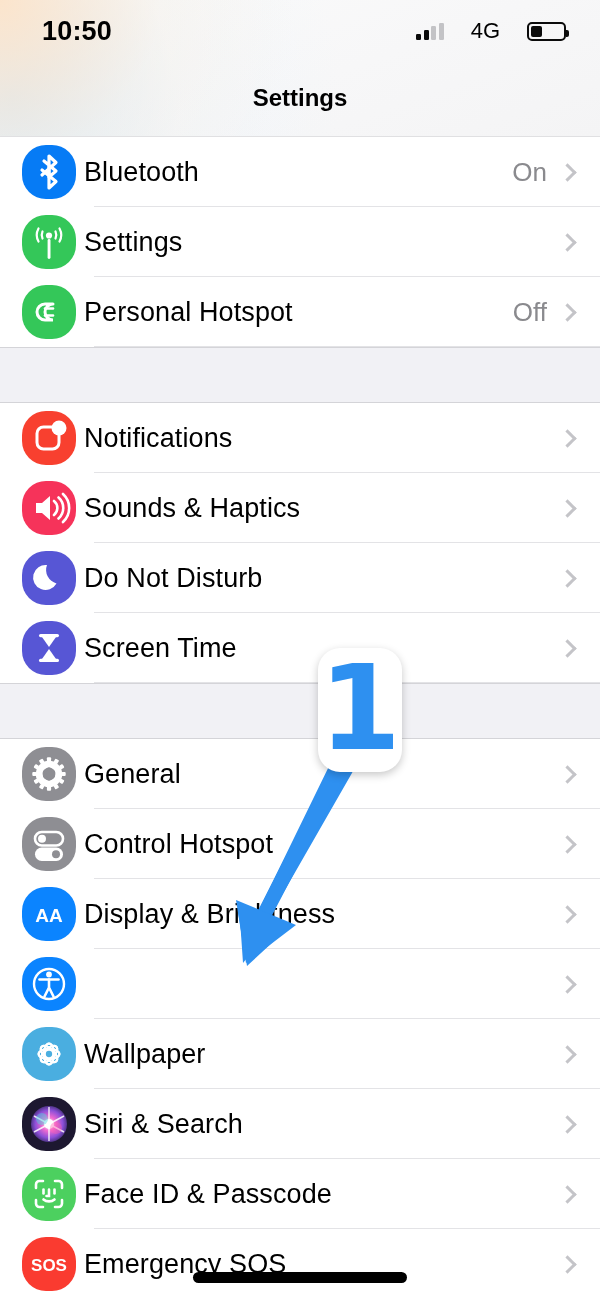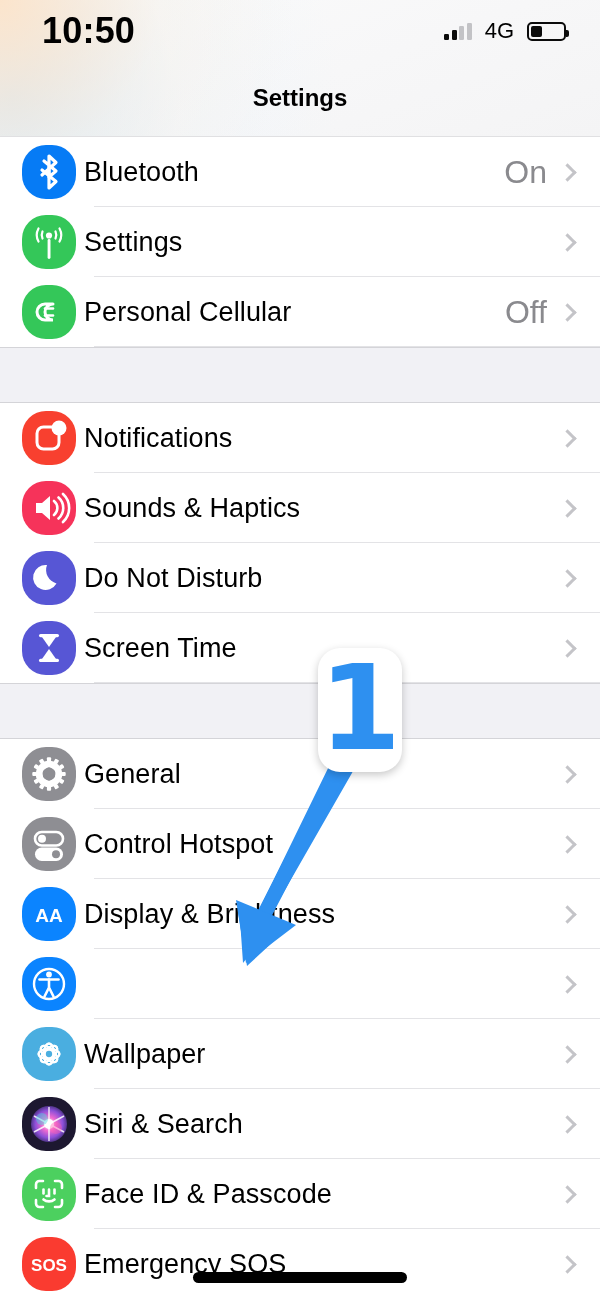--- a/index.html
+++ b/index.html
@@ -24,24 +24,24 @@
       radial-gradient(circle at 2% 72%, rgba(214,233,248,0.95) 0%, rgba(232,243,252,0.35) 28%, rgba(255,255,255,0) 55%),
       linear-gradient(160deg, #fbfbfb 0%, #f7f7f8 55%, #f4f4f5 100%);
     border-bottom: 1px solid #e0e0e2;
   }
   .statusbar {
     position: absolute; top: 0; left: 0; right: 0; height: 62px;
     display: flex; align-items: center; justify-content: space-between;
     padding: 0 34px 0 42px;
   }
   .sb-time {
-    font-size: 36px; font-weight: bold; color: #000;
+    font-size: 27px; font-weight: bold; color: #000;
     letter-spacing: 0.2px; line-height: 1;
   }
-  .sb-right { display: flex; align-items: center; gap: 13px; }
+  .sb-right { display: flex; align-items: center; gap: 27px; }
   .signal { display: flex; align-items: flex-end; gap: 2.5px; height: 17px; }
   .signal i { display: block; width: 5px; border-radius: 1.2px; background: #0b0b0b; }
   .signal i.b1 { height: 6px; }
   .signal i.b2 { height: 10px; }
   .signal i.b3 { height: 14px; background: #c3c3c6; }
   .signal i.b4 { height: 17px; background: #c3c3c6; }
   .sb-net { font-size: 22px; font-weight: 500; color: #000; line-height: 1; }
   .batt {
     position: relative; width: 39px; height: 19px;
     border: 2px solid #0b0b0b; border-radius: 5px; padding: 2px;
@@ -82,21 +82,21 @@
   .icon svg { display: block; }
 
   .label {
     margin-left: 8px; font-size: 27px; color: #000; letter-spacing: 0.1px;
     white-space: nowrap;
   }
   .right {
     margin-left: auto; display: flex; align-items: center; gap: 14px;
     padding-right: 26px;
   }
-  .value { font-size: 32px; color: #8a8a8e; }
+  .value { font-size: 26px; color: #8a8a8e; }
   .chev {
     width: 13px; height: 13px;
     border-right: 3px solid #c4c4c8; border-top: 3px solid #c4c4c8;
     transform: rotate(45deg); margin-top: 1px;
   }
 
   
   .anno { position: absolute; inset: 0; pointer-events: none; }
   .badge {
     position: absolute; left: 318px; top: 648px;
@@ -173,21 +173,21 @@
         </div>
       </div>
       <div class="row">
         <div class="icon" style="background: rgb(52, 199, 89);">
           <svg width="54" height="54" viewBox="0 0 54 54">
             <path d="M31 19 a8 8 0 1 0 0 16 h-8 a8 8 0 1 1 0 -16 h 8" fill="none" stroke="white" stroke-width="3" stroke-linecap="round"></path>
             <path d="M23 23.5 h8" stroke="white" stroke-width="2.6" stroke-linecap="round"></path>
             <path d="M23 30.5 h8" stroke="white" stroke-width="2.6" stroke-linecap="round"></path>
           </svg>
         </div>
-        <div class="label">Personal Cellular</div>
+        <div class="label">Personal Hotspot</div>
         <div class="right">
           <div class="value">Off</div>
           <div class="chev"></div>
         </div>
       </div>
       <div class="gap"></div>
       <div class="row">
         <div class="icon" style="background: rgb(248, 64, 47);">
           <svg width="54" height="54" viewBox="0 0 54 54">
             <rect x="15" y="16" width="22" height="22" rx="6.5" fill="none" stroke="white" stroke-width="3"></rect>

